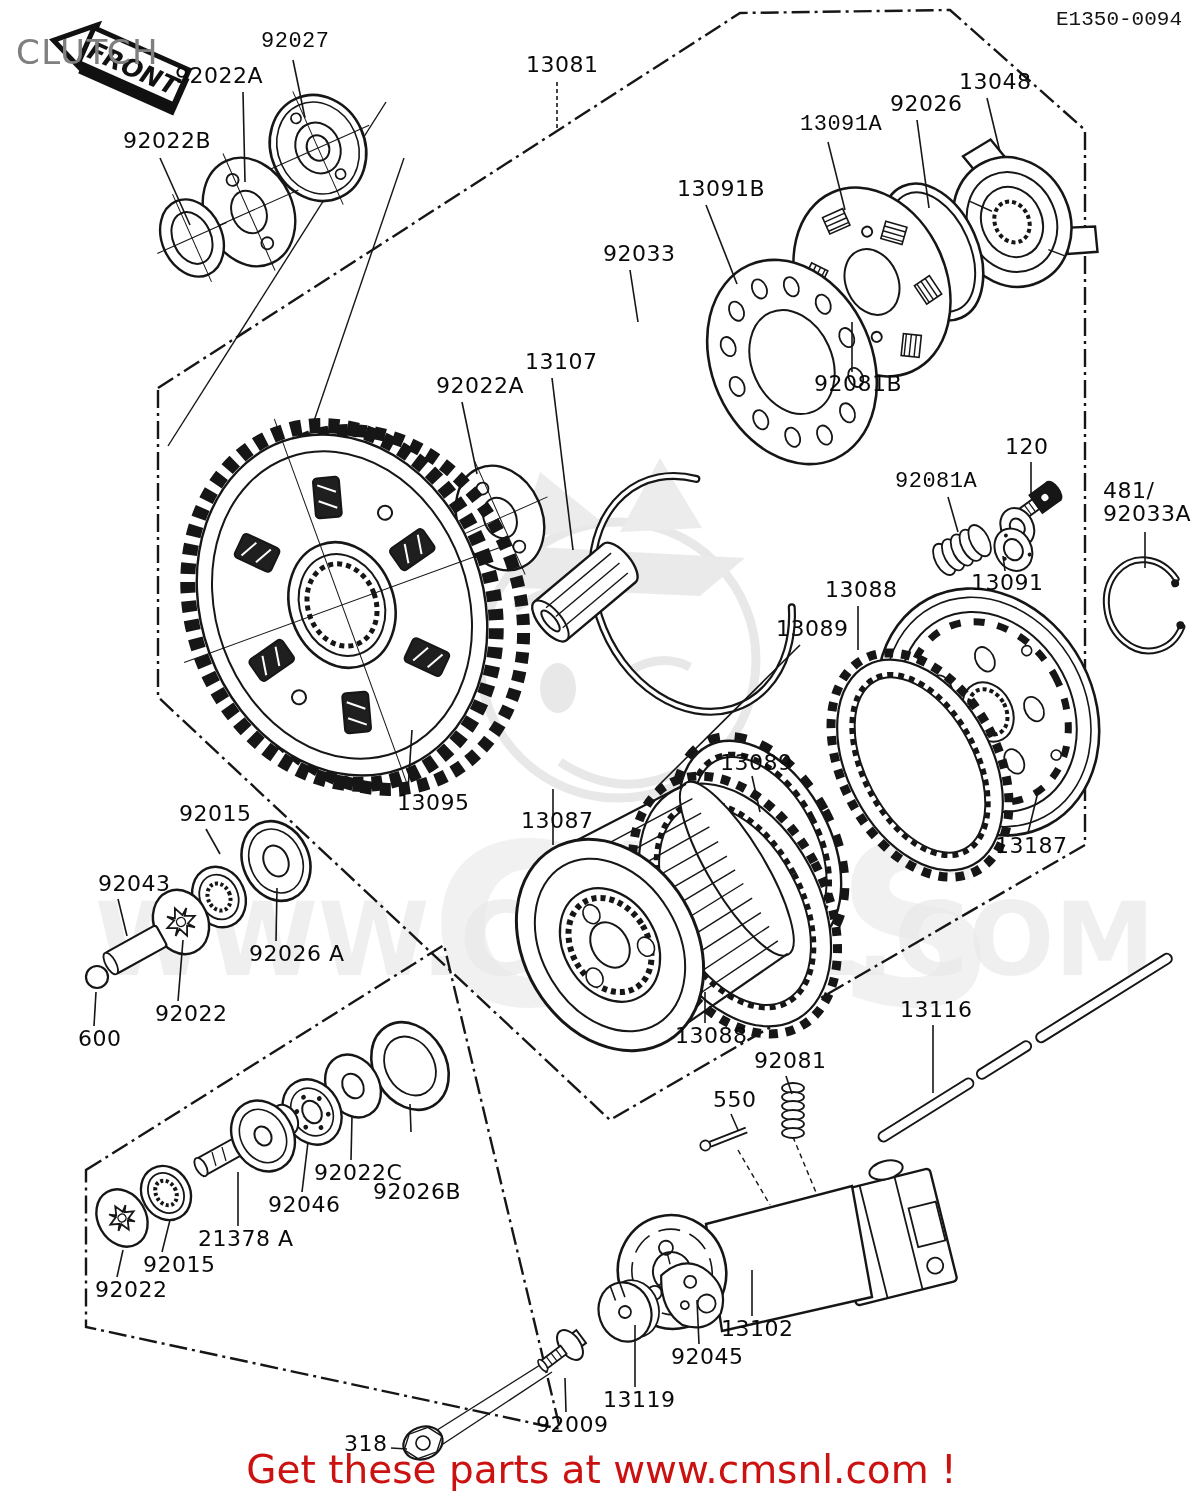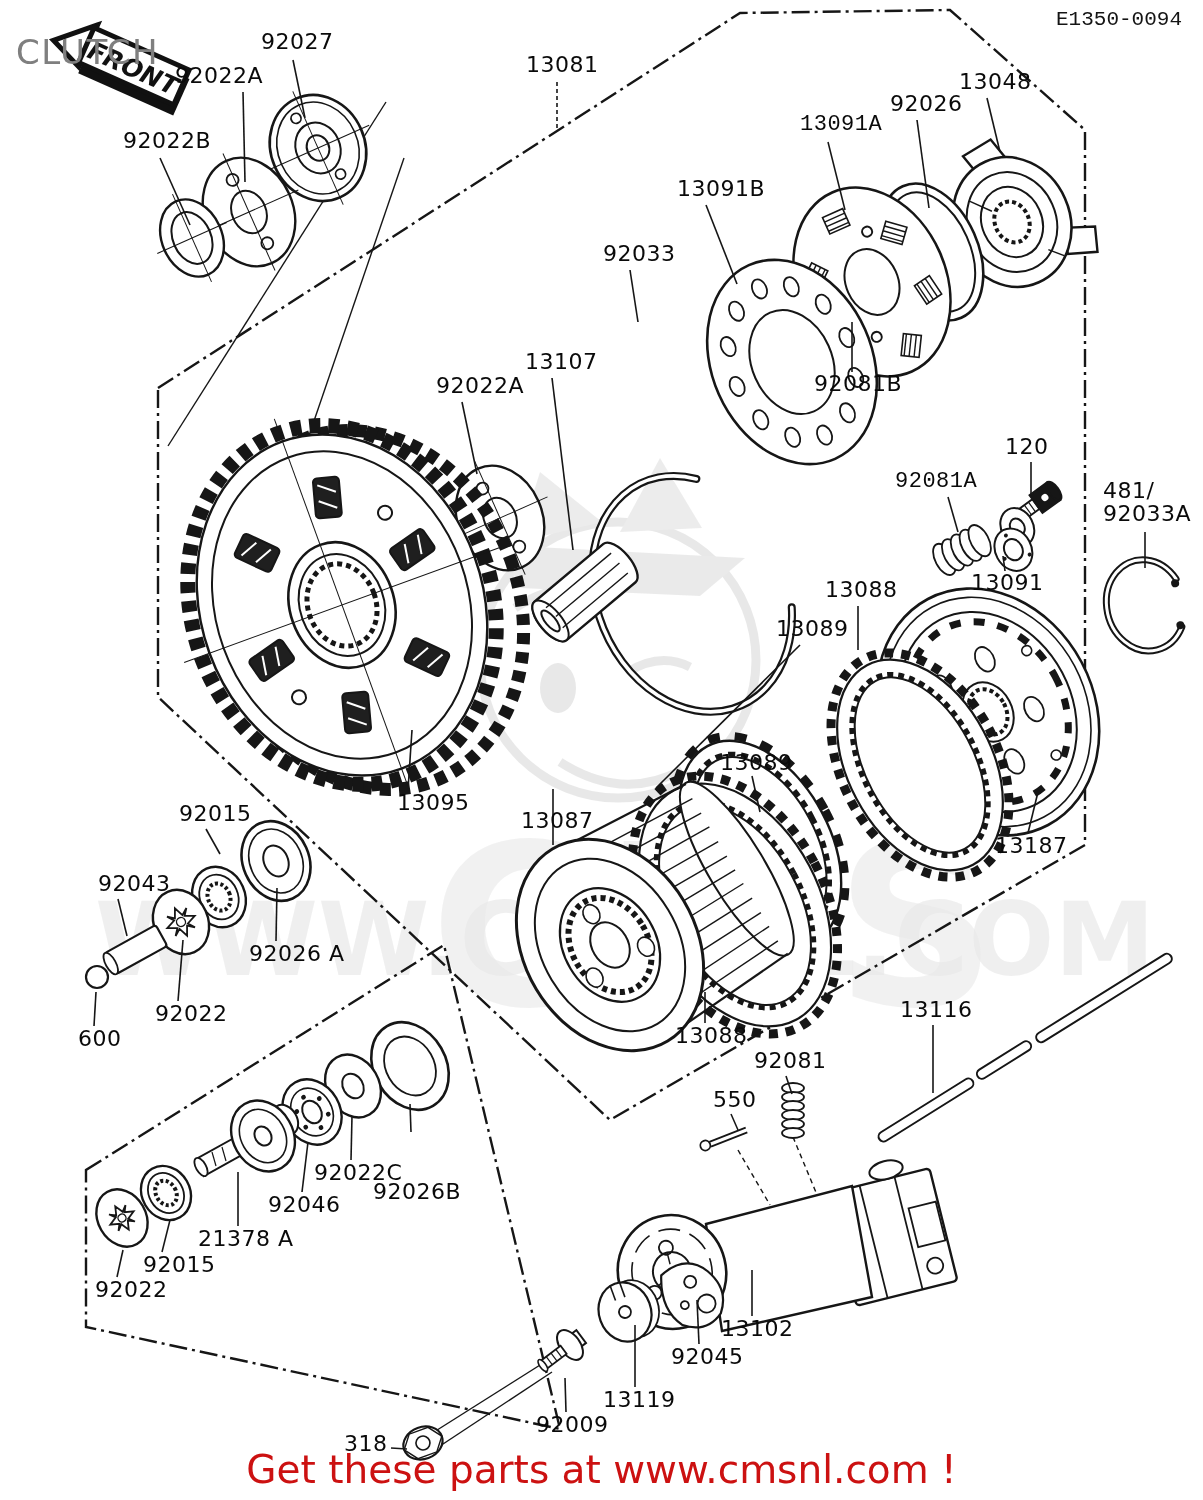--- a/index.html
+++ b/index.html
@@ -522,21 +522,21 @@
     <rect x="-46" y="-16" width="104" height="40" fill="#111111"></rect>
     <polygon points="-48,-28 -82,4 -48,18" fill="#ffffff" stroke="#111111" stroke-width="5"></polygon>
     <rect x="-50" y="-24" width="104" height="38" fill="#ffffff" stroke="#111111" stroke-width="5"></rect>
     <text x="2" y="6" text-anchor="middle" font-size="25" font-weight="bold" font-style="italic" fill="#111111">FRONT</text>
   </g>
 </svg>
 
 <div class="page-title">CLUTCH</div>
 <div class="diagram-code">E1350-0094</div>
 <div id="labels">
-      <span class="plabel" style="left: 261px; top: 31px;">92027</span>
+      <span class="plabel" style="left: 261px; top: 31px; font-family: Liberation Mono, monospace;">92027</span>
       <span class="plabel" style="left: 175px; top: 65px;">92022A</span>
       <span class="plabel" style="left: 123px; top: 130px;">92022B</span>
       <span class="plabel" style="left: 526px; top: 54px;">13081</span>
       <span class="plabel" style="left: 800px; top: 114px; font-family: Liberation Mono, monospace;">13091A</span>
       <span class="plabel" style="left: 890px; top: 93px;">92026</span>
       <span class="plabel" style="left: 959px; top: 71px;">13048</span>
       <span class="plabel" style="left: 677px; top: 178px;">13091B</span>
       <span class="plabel" style="left: 603px; top: 243px;">92033</span>
       <span class="plabel" style="left: 525px; top: 351px;">13107</span>
       <span class="plabel" style="left: 436px; top: 375px;">92022A</span>

